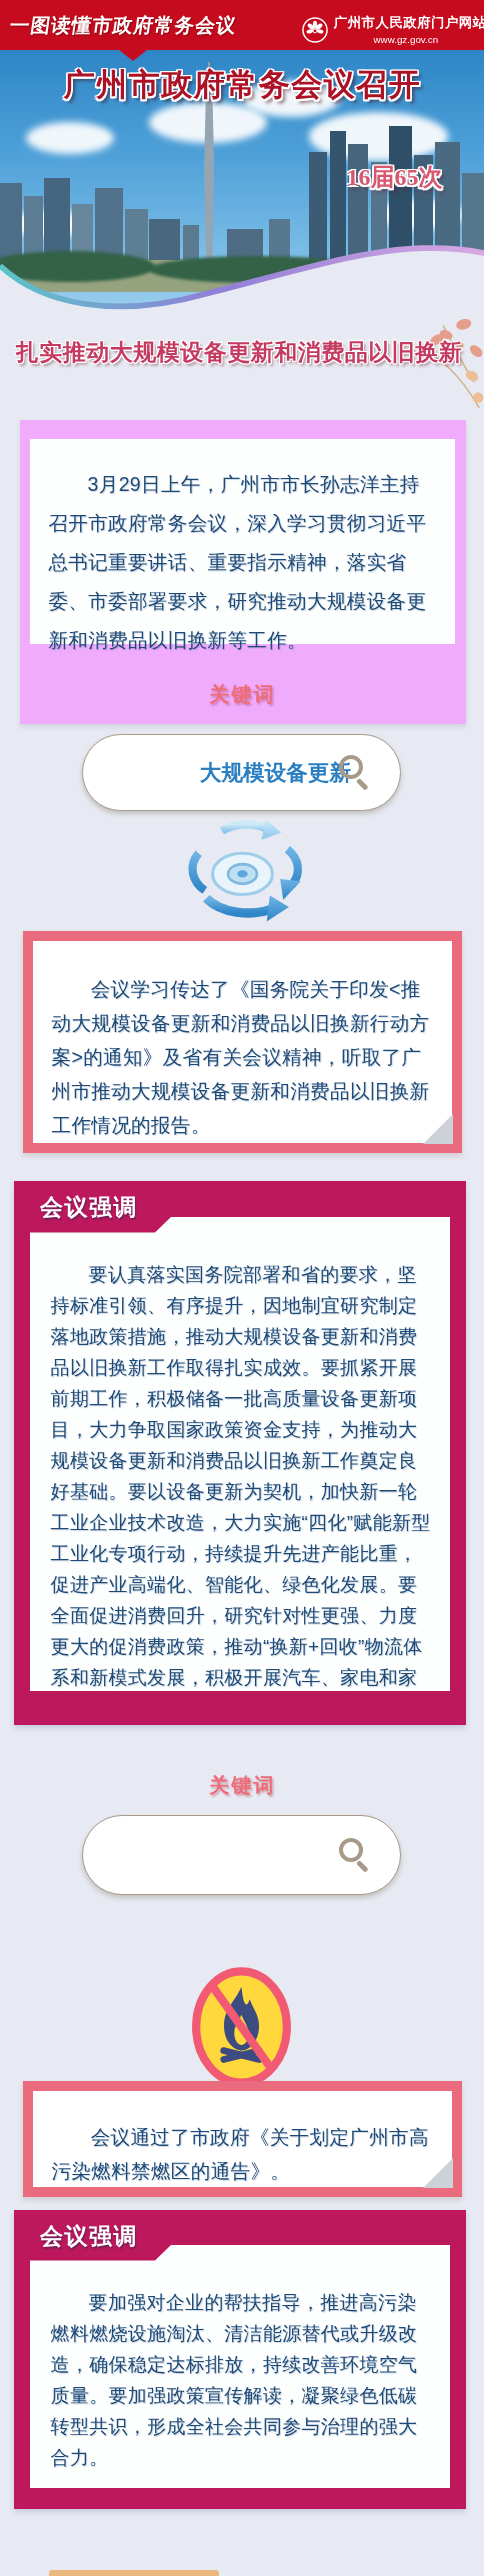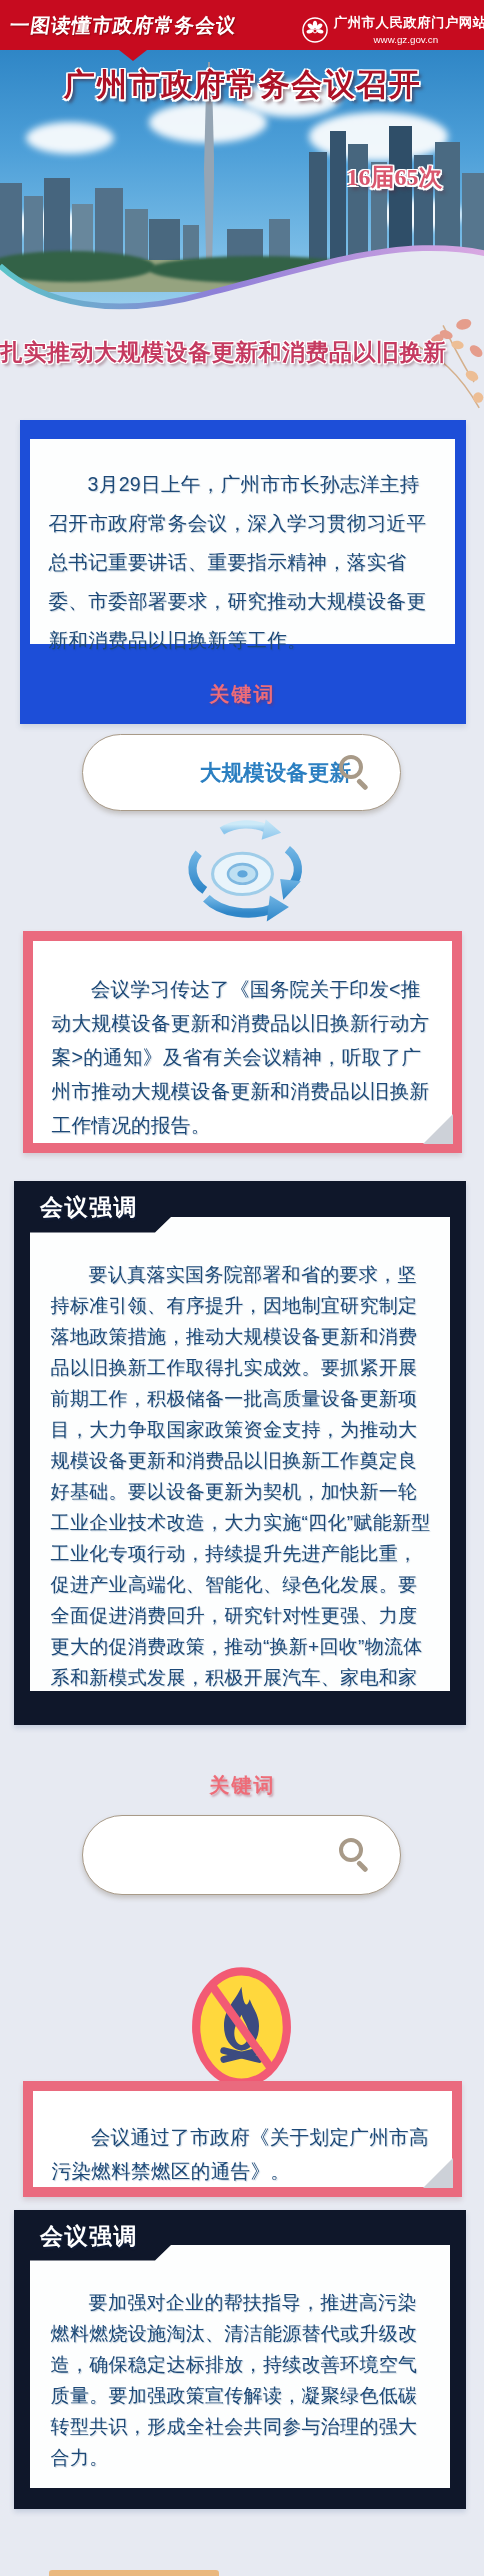--- a/index.html
+++ b/index.html
@@ -34,32 +34,32 @@
   .hero-title{position:absolute;left:0;top:14.4px;width:485px;text-align:center;font-size:31px;font-weight:bold;
     letter-spacing:1.5px;color:#ad1126;white-space:nowrap;
     text-shadow:-1.5px -1.5px 0 #fff,1.5px -1.5px 0 #fff,-1.5px 1.5px 0 #fff,1.5px 1.5px 0 #fff,0 -1.5px 0 #fff,0 1.5px 0 #fff,
       -1.5px 0 0 #fff,1.5px 0 0 #fff,3.6px 4.1px 3.6px rgba(60,0,10,.55);}
   .hero-session{position:absolute;left:330px;top:71px;width:129px;text-align:center;font-size:24px;font-weight:bold;
     font-family:"Liberation Serif",serif;color:#d9566e;white-space:nowrap;
     text-shadow:-1.5px -1.5px 0 #fff,1.5px -1.5px 0 #fff,-1.5px 1.5px 0 #fff,1.5px 1.5px 0 #fff,0 -1.5px 0 #fff,0 1.5px 0 #fff,
       -1.5px 0 0 #fff,1.5px 0 0 #fff,3.1px 3.6px 4.1px rgba(100,0,20,.45);margin-top:40px;}
 
   
-  .topic{position:absolute;left:0;top:337px;width:478px;text-align:left;font-size:23px;font-weight:bold;
+  .topic{position:absolute;left:0;top:337px;width:478px;text-align:center;font-size:23px;font-weight:bold;
     letter-spacing:0.5px;color:#c53a60;white-space:nowrap;z-index:3;
     text-shadow:-1px -1px 0 #fff,1px -1px 0 #fff,-1px 1px 0 #fff,1px 1px 0 #fff,0 -1px 0 #fff,0 1px 0 #fff,
       -1px 0 0 #fff,1px 0 0 #fff,2.6px 3.1px 2.6px rgba(90,20,40,.4);}
   .flowers{position:absolute;left:412px;top:315px;width:73px;height:98px;opacity:.6;z-index:1;}
 
   
   .body-text{color:#1d4977;text-indent:2em;letter-spacing:0.3px;
     text-shadow:1px 1px 1px rgba(27,72,120,.22);}
 
   
-  .intro-card{position:absolute;left:19.6px;top:420px;width:446px;height:304px;background:#1d4ed8;
+  .intro-card{position:absolute;left:19.6px;top:420px;width:446px;height:304px;background:#f0abfc;
     box-shadow:0 2.6px 5.2px rgba(90,110,140,.18);}
   .intro-inner{position:absolute;left:10.3px;top:18.5px;width:425px;height:205px;background:#fdfefe;}
   .intro-text{position:absolute;left:18.5px;top:7.2px;width:388px;font-size:19.6px;line-height:39px;}
 
   
   .kw-label{position:absolute;left:0;width:485px;text-align:center;font-size:20px;font-weight:bold;
     color:#ee6c78;letter-spacing:2.1px;text-shadow:1.5px 2.1px 2.1px rgba(150,40,60,.35);}
 
   
   .pill{position:absolute;left:82px;width:319px;background:#fff;border:1.5px solid #a89a88;
@@ -84,21 +84,21 @@
     box-shadow:0 2.6px 5.2px rgba(120,60,70,.18);}
   .report-1{top:931px;height:222px;}
   .report-2{top:2081px;height:116px;}
   .report-text{position:absolute;left:18.5px;width:380px;font-size:19.6px;line-height:34px;}
   .report-1 .report-text{top:11.3px;}
   .report-2 .report-text{top:9.3px;}
   .fold{position:absolute;right:-0.5px;bottom:-0.5px;width:0;height:0;
     border-left:30px solid transparent;border-bottom:30px solid #cdd1d8;}
 
   
-  .emph-card{position:absolute;left:14px;width:452px;background:#0f172a;
+  .emph-card{position:absolute;left:14px;width:452px;background:#be185d;
     box-shadow:0 2.6px 5.2px rgba(60,90,140,.2);}
   .emph-1{top:1181px;height:544px;}
   .emph-2{top:2210px;height:299px;}
   .emph-label{position:absolute;left:26px;top:11.3px;color:#fff;font-size:23px;font-weight:bold;
     letter-spacing:1.5px;text-shadow:1px 1.5px 1.5px rgba(20,40,80,.45);z-index:2;}
   .emph-inner{position:absolute;left:16px;width:420px;background:#fdfefe;
     clip-path:polygon(0 15.5px,125px 15.5px,141px 0,100% 0,100% 100%,0 100%);}
   .emph-1 .emph-inner{top:36px;height:474px;}
   .emph-2 .emph-inner{top:35px;height:243px;}
   .emph-text{position:absolute;left:20.6px;top:23px;width:381px;font-size:19px;line-height:31px;}

